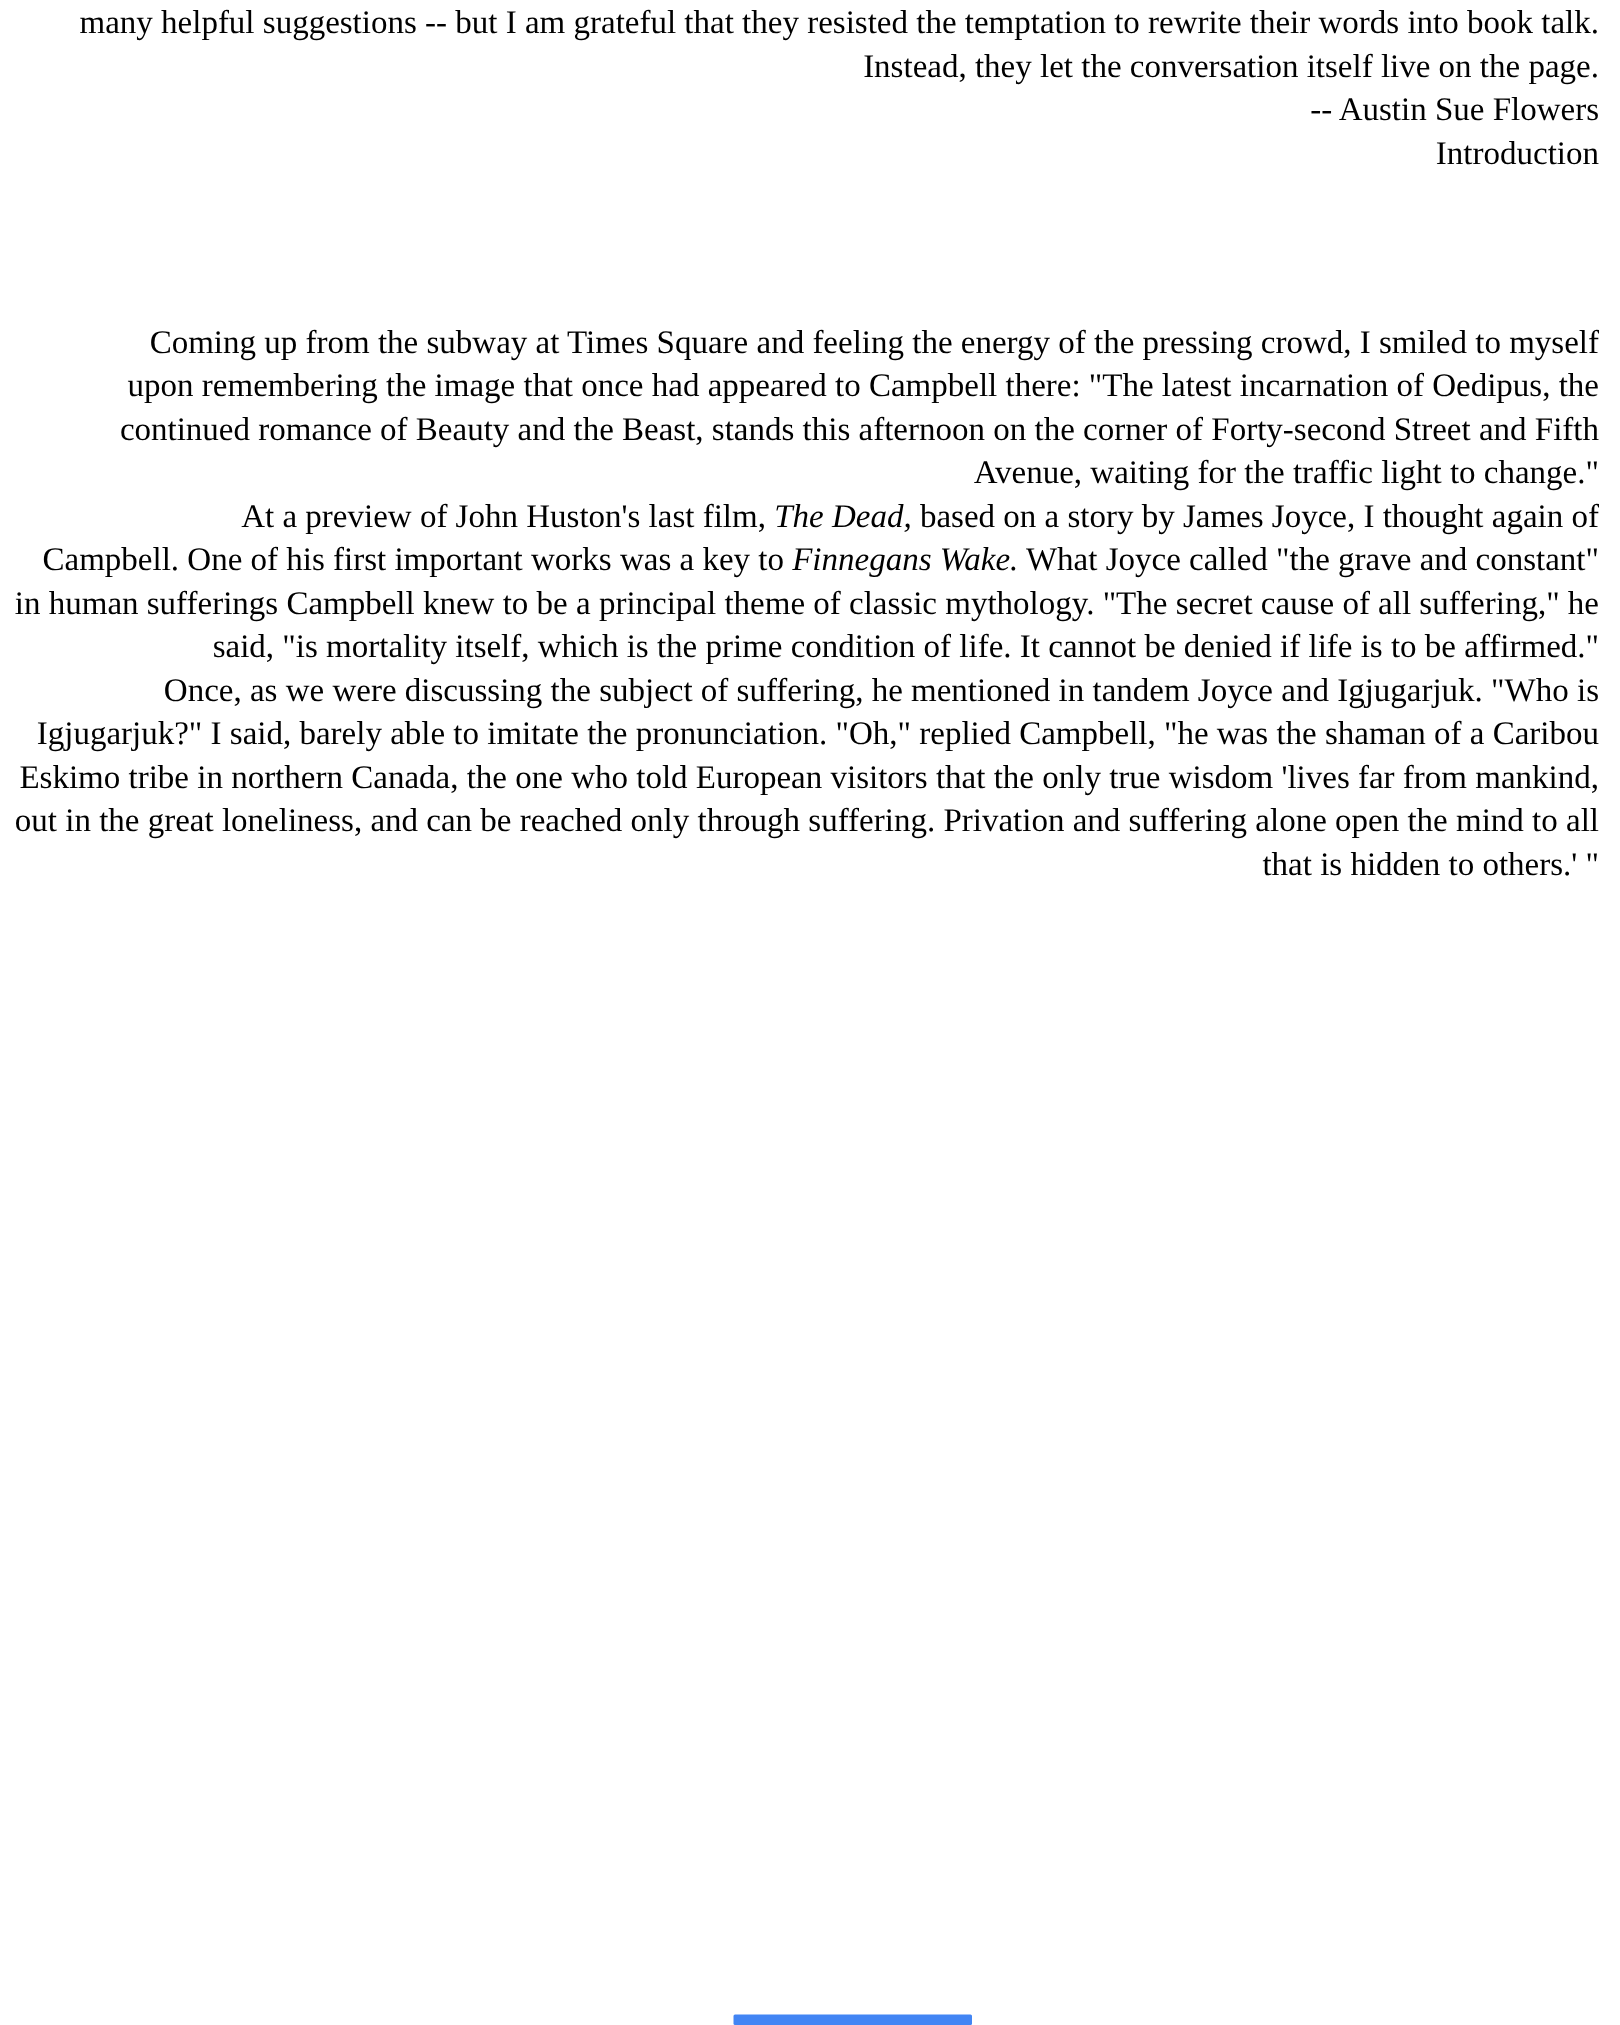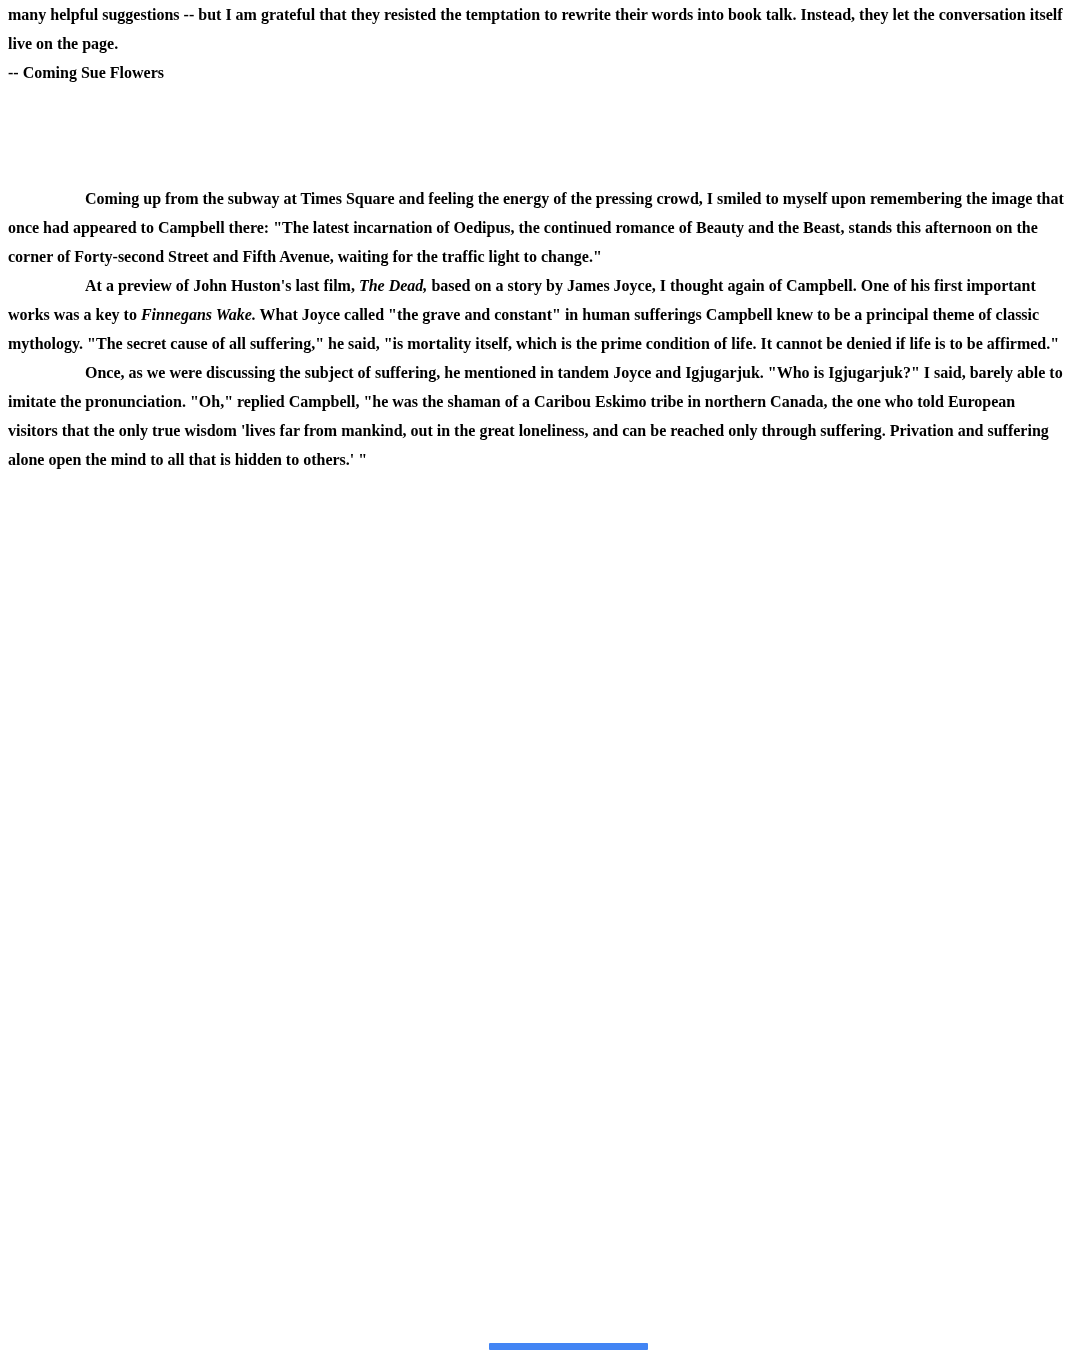--- a/index.html
+++ b/index.html
@@ -16,23 +16,24 @@
     font-family: "Liberation Serif", "DejaVu Serif", serif;
     font-size: 22px;
     line-height: 29px;
     box-sizing: border-box;
     padding: 0 14px 0 8px;
     overflow: hidden;
   }
   .page p, .page h2 {
     margin: 0;
     padding: 0;
-    font-size: 16px;
+    font-size: 22px;
     line-height: 29px;
-    font-weight: bold;
+    font-weight: normal;
+    text-align: right;
   }
   .para-continuation {
     margin-top: 16px;
     text-indent: 0;
   }
   .attribution {
     margin-top: 44px;
     padding-left: 77px;
   }
   .affiliation {
@@ -63,23 +64,24 @@
     border-radius: 1px;
   }
 </style>
 </head>
 <body>
 
 <div class="page">
 
   <p class="para-continuation">many helpful suggestions -- but I am grateful that they resisted the temptation to rewrite their words into book talk. Instead, they let the conversation itself live on the page.</p>
 
-  <p class="attribution">-- Coming Sue Flowers</p>
+  <p class="attribution">-- Austin Sue Flowers</p>
 
 
+  <h2 class="section-heading">Introduction</h2>
 
   <div class="body-paragraphs" id="paragraphs">
       <p class="para"><span>Coming up from the subway at Times Square and feeling the energy of the pressing crowd, I smiled to myself upon remembering the image that once had appeared to Campbell there: "The latest incarnation of Oedipus, the continued romance of Beauty and the Beast, stands this afternoon on the corner of Forty-second Street and Fifth Avenue, waiting for the traffic light to change."</span></p>
       <p class="para"><span>At a preview of John Huston's last film, </span><em>The Dead,</em><span> based on a story by James Joyce, I thought again of Campbell. One of his first important works was a key to </span><em>Finnegans Wake.</em><span> What Joyce called "the grave and constant" in human sufferings Campbell knew to be a principal theme of classic mythology. "The secret cause of all suffering," he said, "is mortality itself, which is the prime condition of life. It cannot be denied if life is to be affirmed."</span></p>
       <p class="para"><span>Once, as we were discussing the subject of suffering, he mentioned in tandem Joyce and Igjugarjuk. "Who is Igjugarjuk?" I said, barely able to imitate the pronunciation. "Oh," replied Campbell, "he was the shaman of a Caribou Eskimo tribe in northern Canada, the one who told European visitors that the only true wisdom 'lives far from mankind, out in the great loneliness, and can be reached only through suffering. Privation and suffering alone open the mind to all that is hidden to others.' "</span></p>
     </div>
 
   <div class="scroll-indicator" style="background: rgb(66, 133, 244);"></div>
 
 </div>

